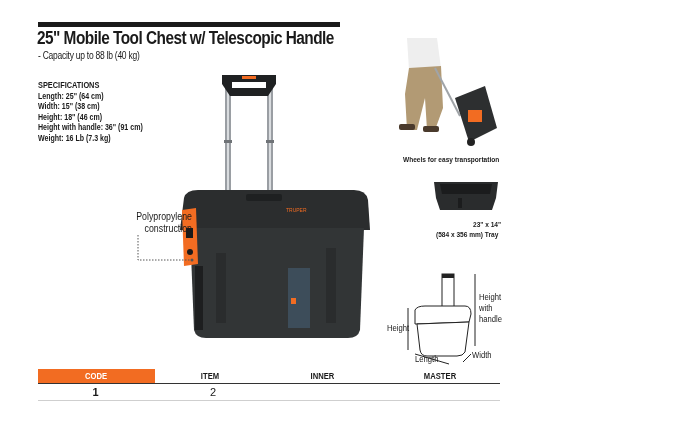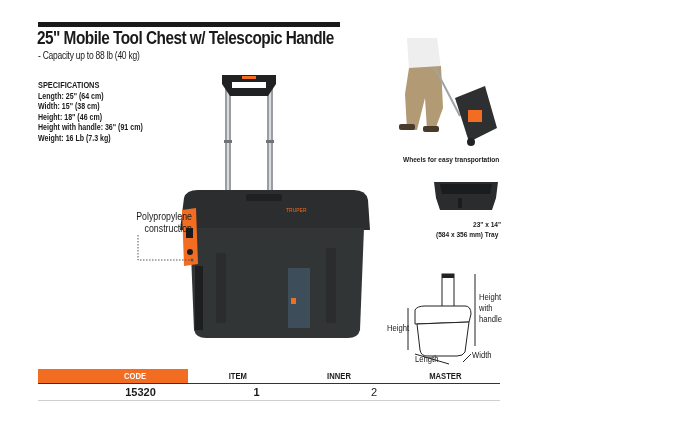--- a/index.html
+++ b/index.html
@@ -12,21 +12,21 @@
   .specs .head { font-weight:bold; font-size:9px; }
   .specs .line { font-weight:bold; }
   .callout { left:106px; top:211px; font-size:10px; line-height:12px; text-align:right; width:86px; transform:scaleX(0.88); transform-origin:right top; }
   .dots { left:137px; top:235px; }
   .caption { font-size:8px; font-weight:bold; white-space:nowrap; transform:scaleX(0.82); transform-origin:left top; }
   .dimlabel { font-size:9px; white-space:nowrap; transform:scaleX(0.85); transform-origin:left top; line-height:11px; }
   .table { left:38px; top:369px; width:462px; }
   .thead { display:flex; height:14px; align-items:center; border-bottom:1px solid #333; }
   .trow { display:flex; height:16px; align-items:center; border-bottom:1px solid #cfcfcf; }
   .c { text-align:center; font-size:9px; }
-  .c1 { width:117px;padding-left:44px; } .c2 { width:110px; } .c3 { width:115px; } .c4 { width:120px; }
+  .c1 { width:117px; } .c2 { width:110px; } .c3 { width:115px; } .c4 { width:120px; }
   .thead .c { font-weight:bold; transform:scaleX(0.85); }
   .thead .c1 { background:#f26c22; color:#fff; height:14px; line-height:14px; transform:none; }
   .thead .c1 span { display:inline-block; transform:scaleX(0.85); }
   .trow .c { font-size:11px; }
   .trow .b { font-weight:bold; }
 </style>
 </head>
 <body>
 
 <div class="abs topbar"></div>
@@ -122,17 +122,16 @@
 <div class="abs dimlabel" style="left:472px;top:350px">Width</div>
 
 <div class="abs table">
   <div class="thead">
     <div class="c c1"><span>CODE</span></div>
     <div class="c c2">ITEM</div>
     <div class="c c3">INNER</div>
     <div class="c c4">MASTER</div>
   </div>
   <div class="trow">
-    <div class="c c1 b">15320</div>
     <div class="c c3 b">1</div>
     <div class="c c4">2</div>
   </div>
 </div>
 
 </body></html>

